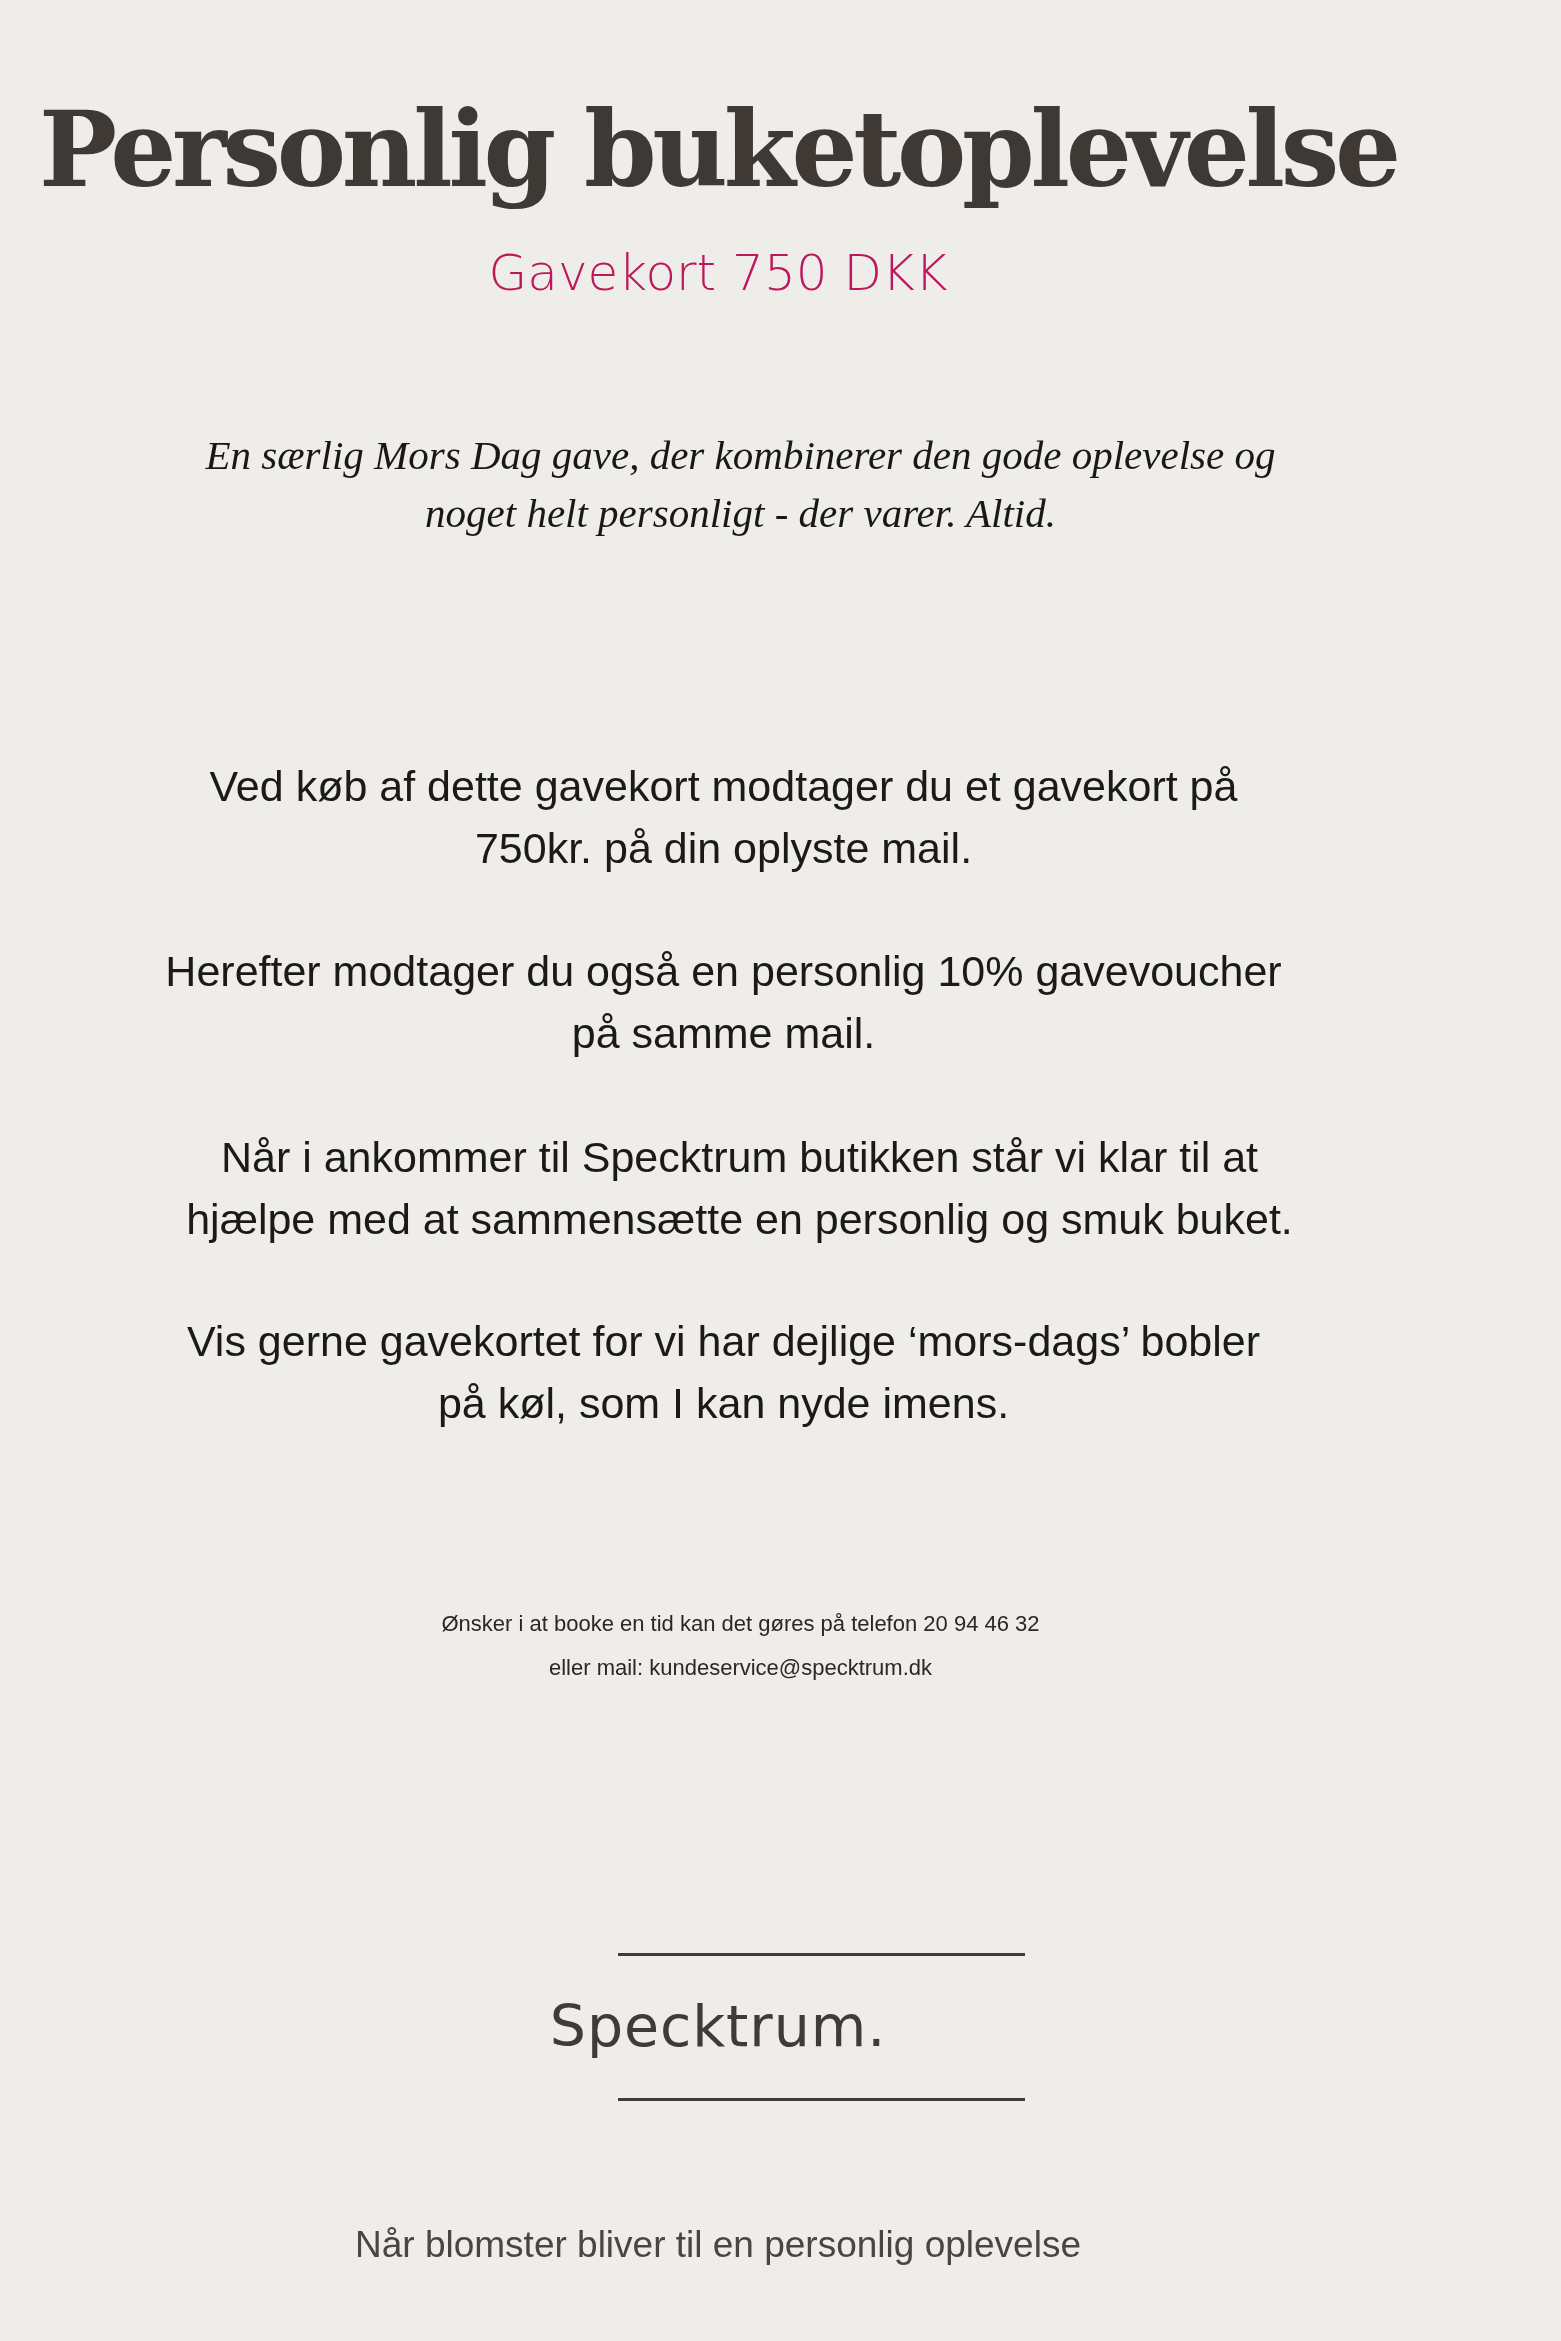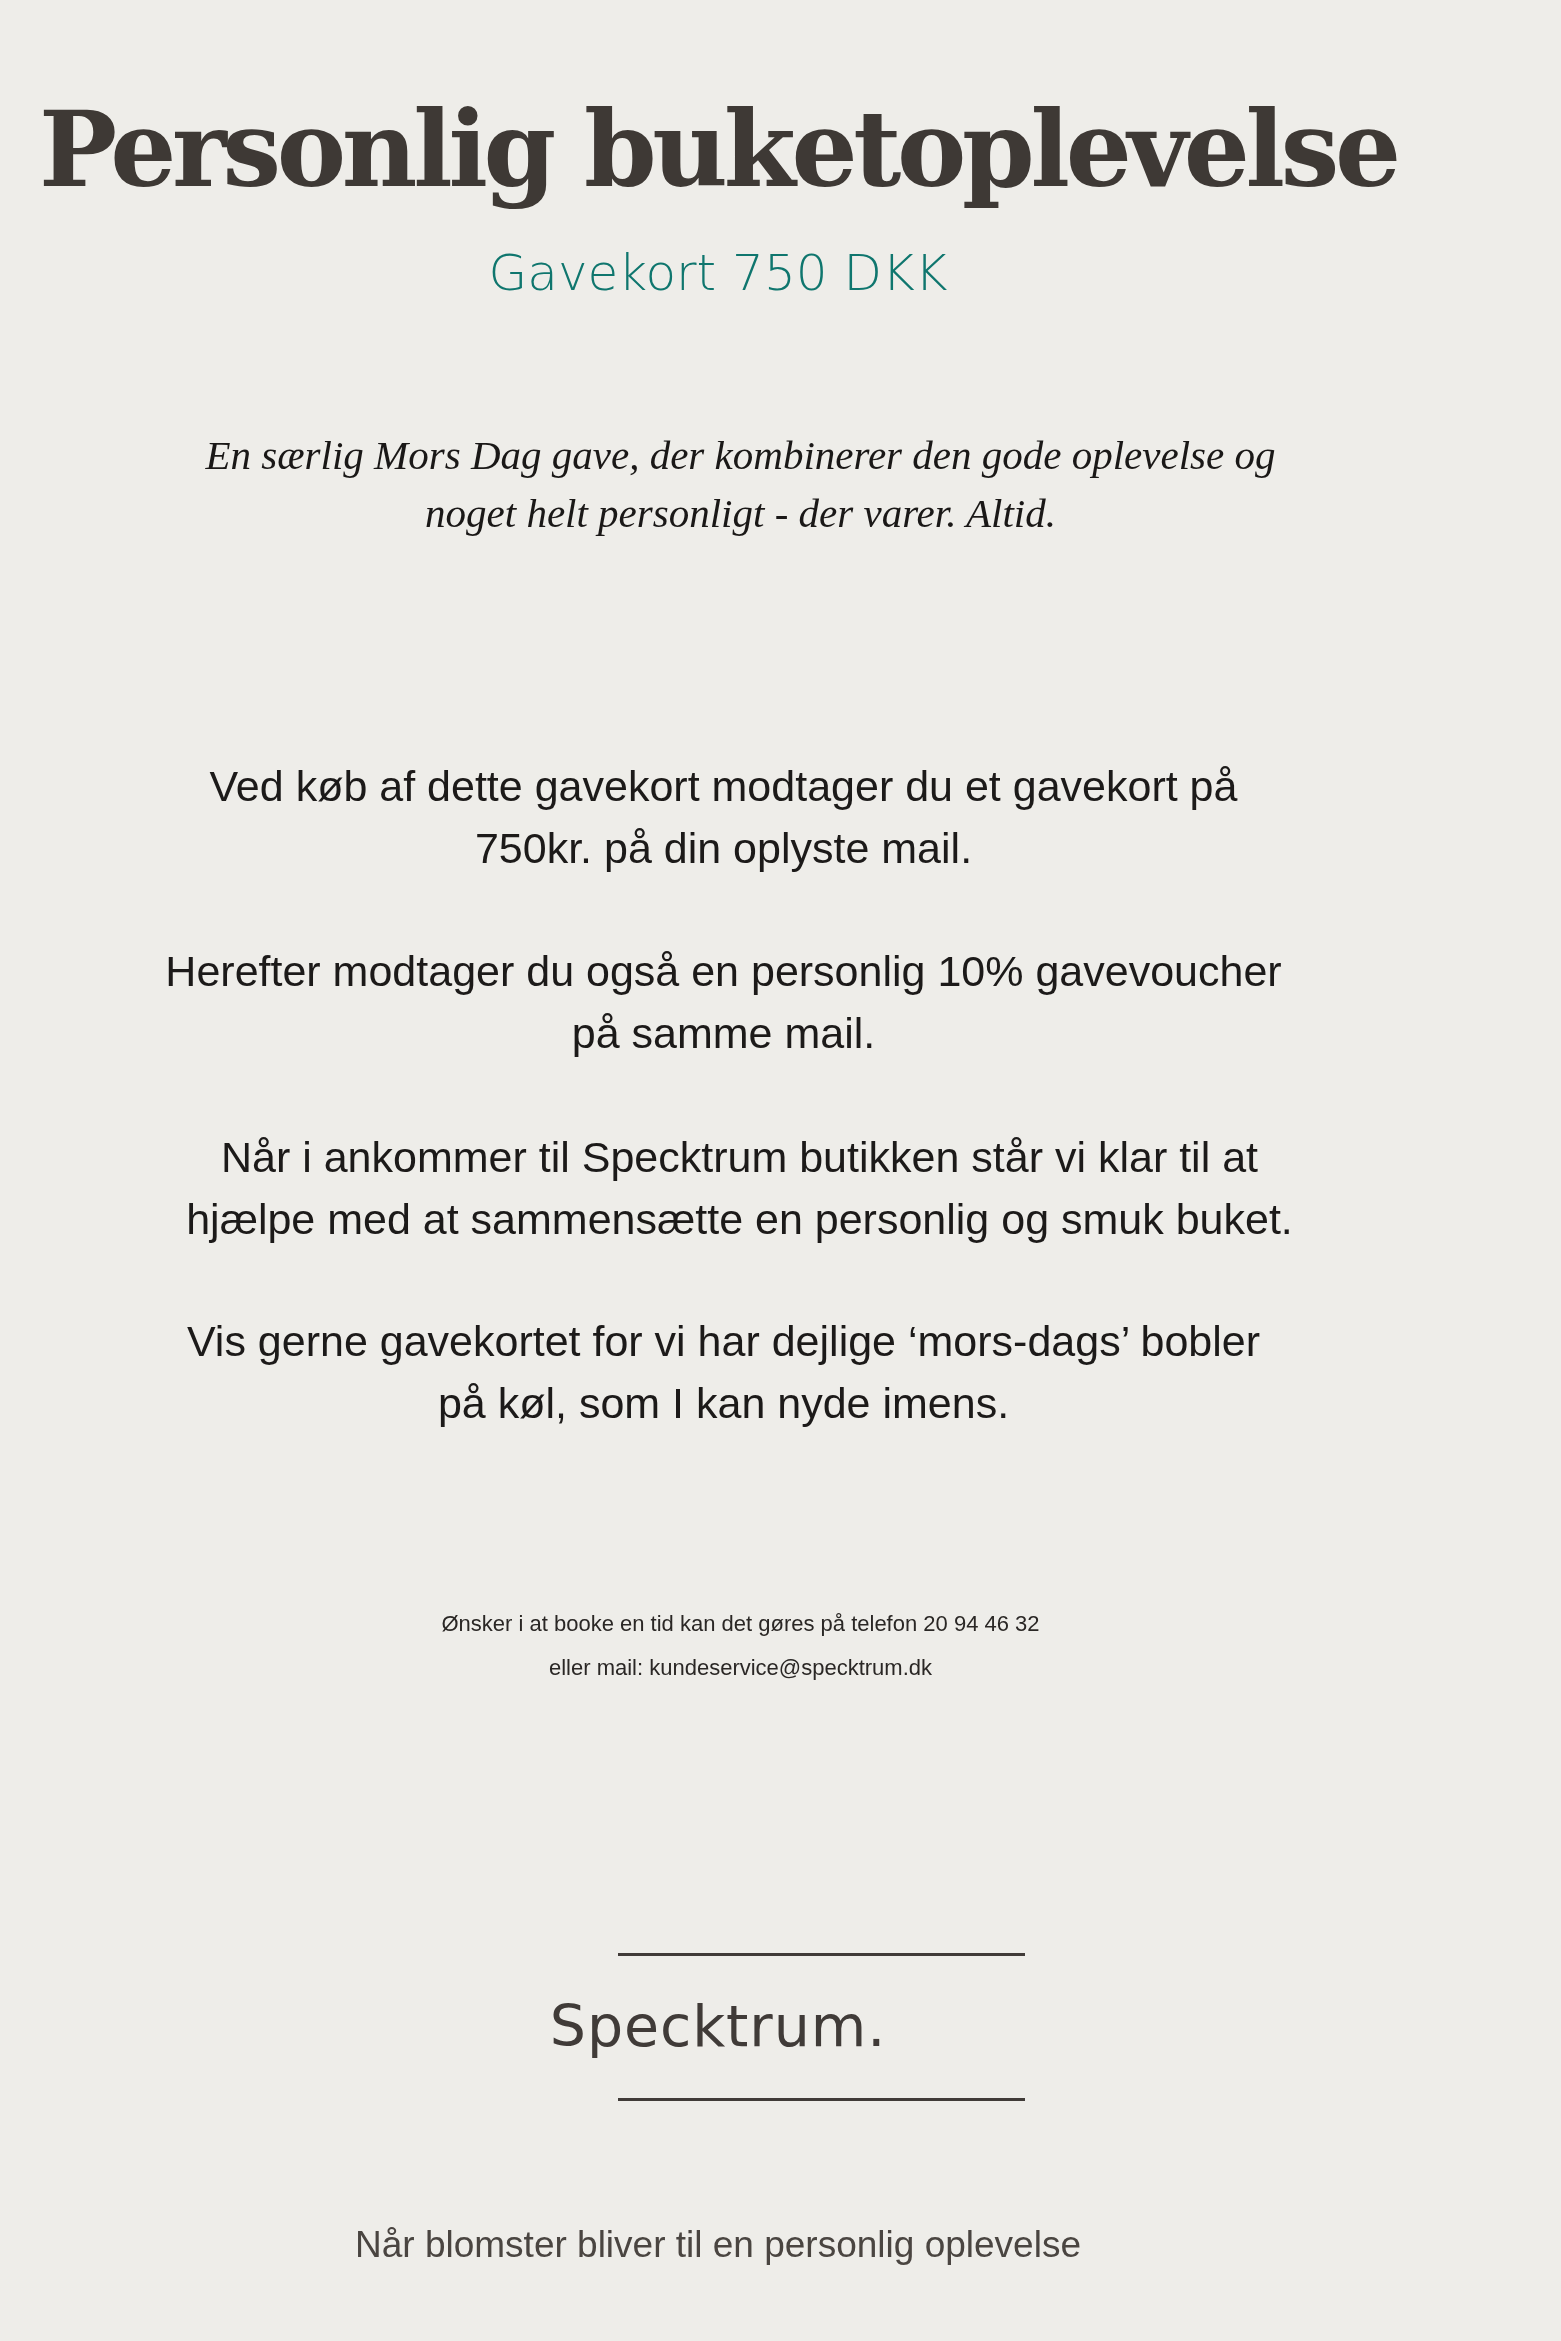--- a/index.html
+++ b/index.html
@@ -17,21 +17,21 @@
     font-size: 104px;
     letter-spacing: -4.3px;
     color: #3e3935;
     line-height: 137px;
   }
   .subtitle {
     top: 241px;
     font-family: "DejaVu Sans", sans-serif;
     font-weight: 300;
     font-size: 50px;
-    color: #0f766e;
+    color: #be185d;
     line-height: 65px;
   }
   .intro {
     top: 426px;
     font-family: "Liberation Serif", serif;
     font-style: italic;
     font-size: 41px;
     line-height: 58px;
     color: #1a1817;
   }

